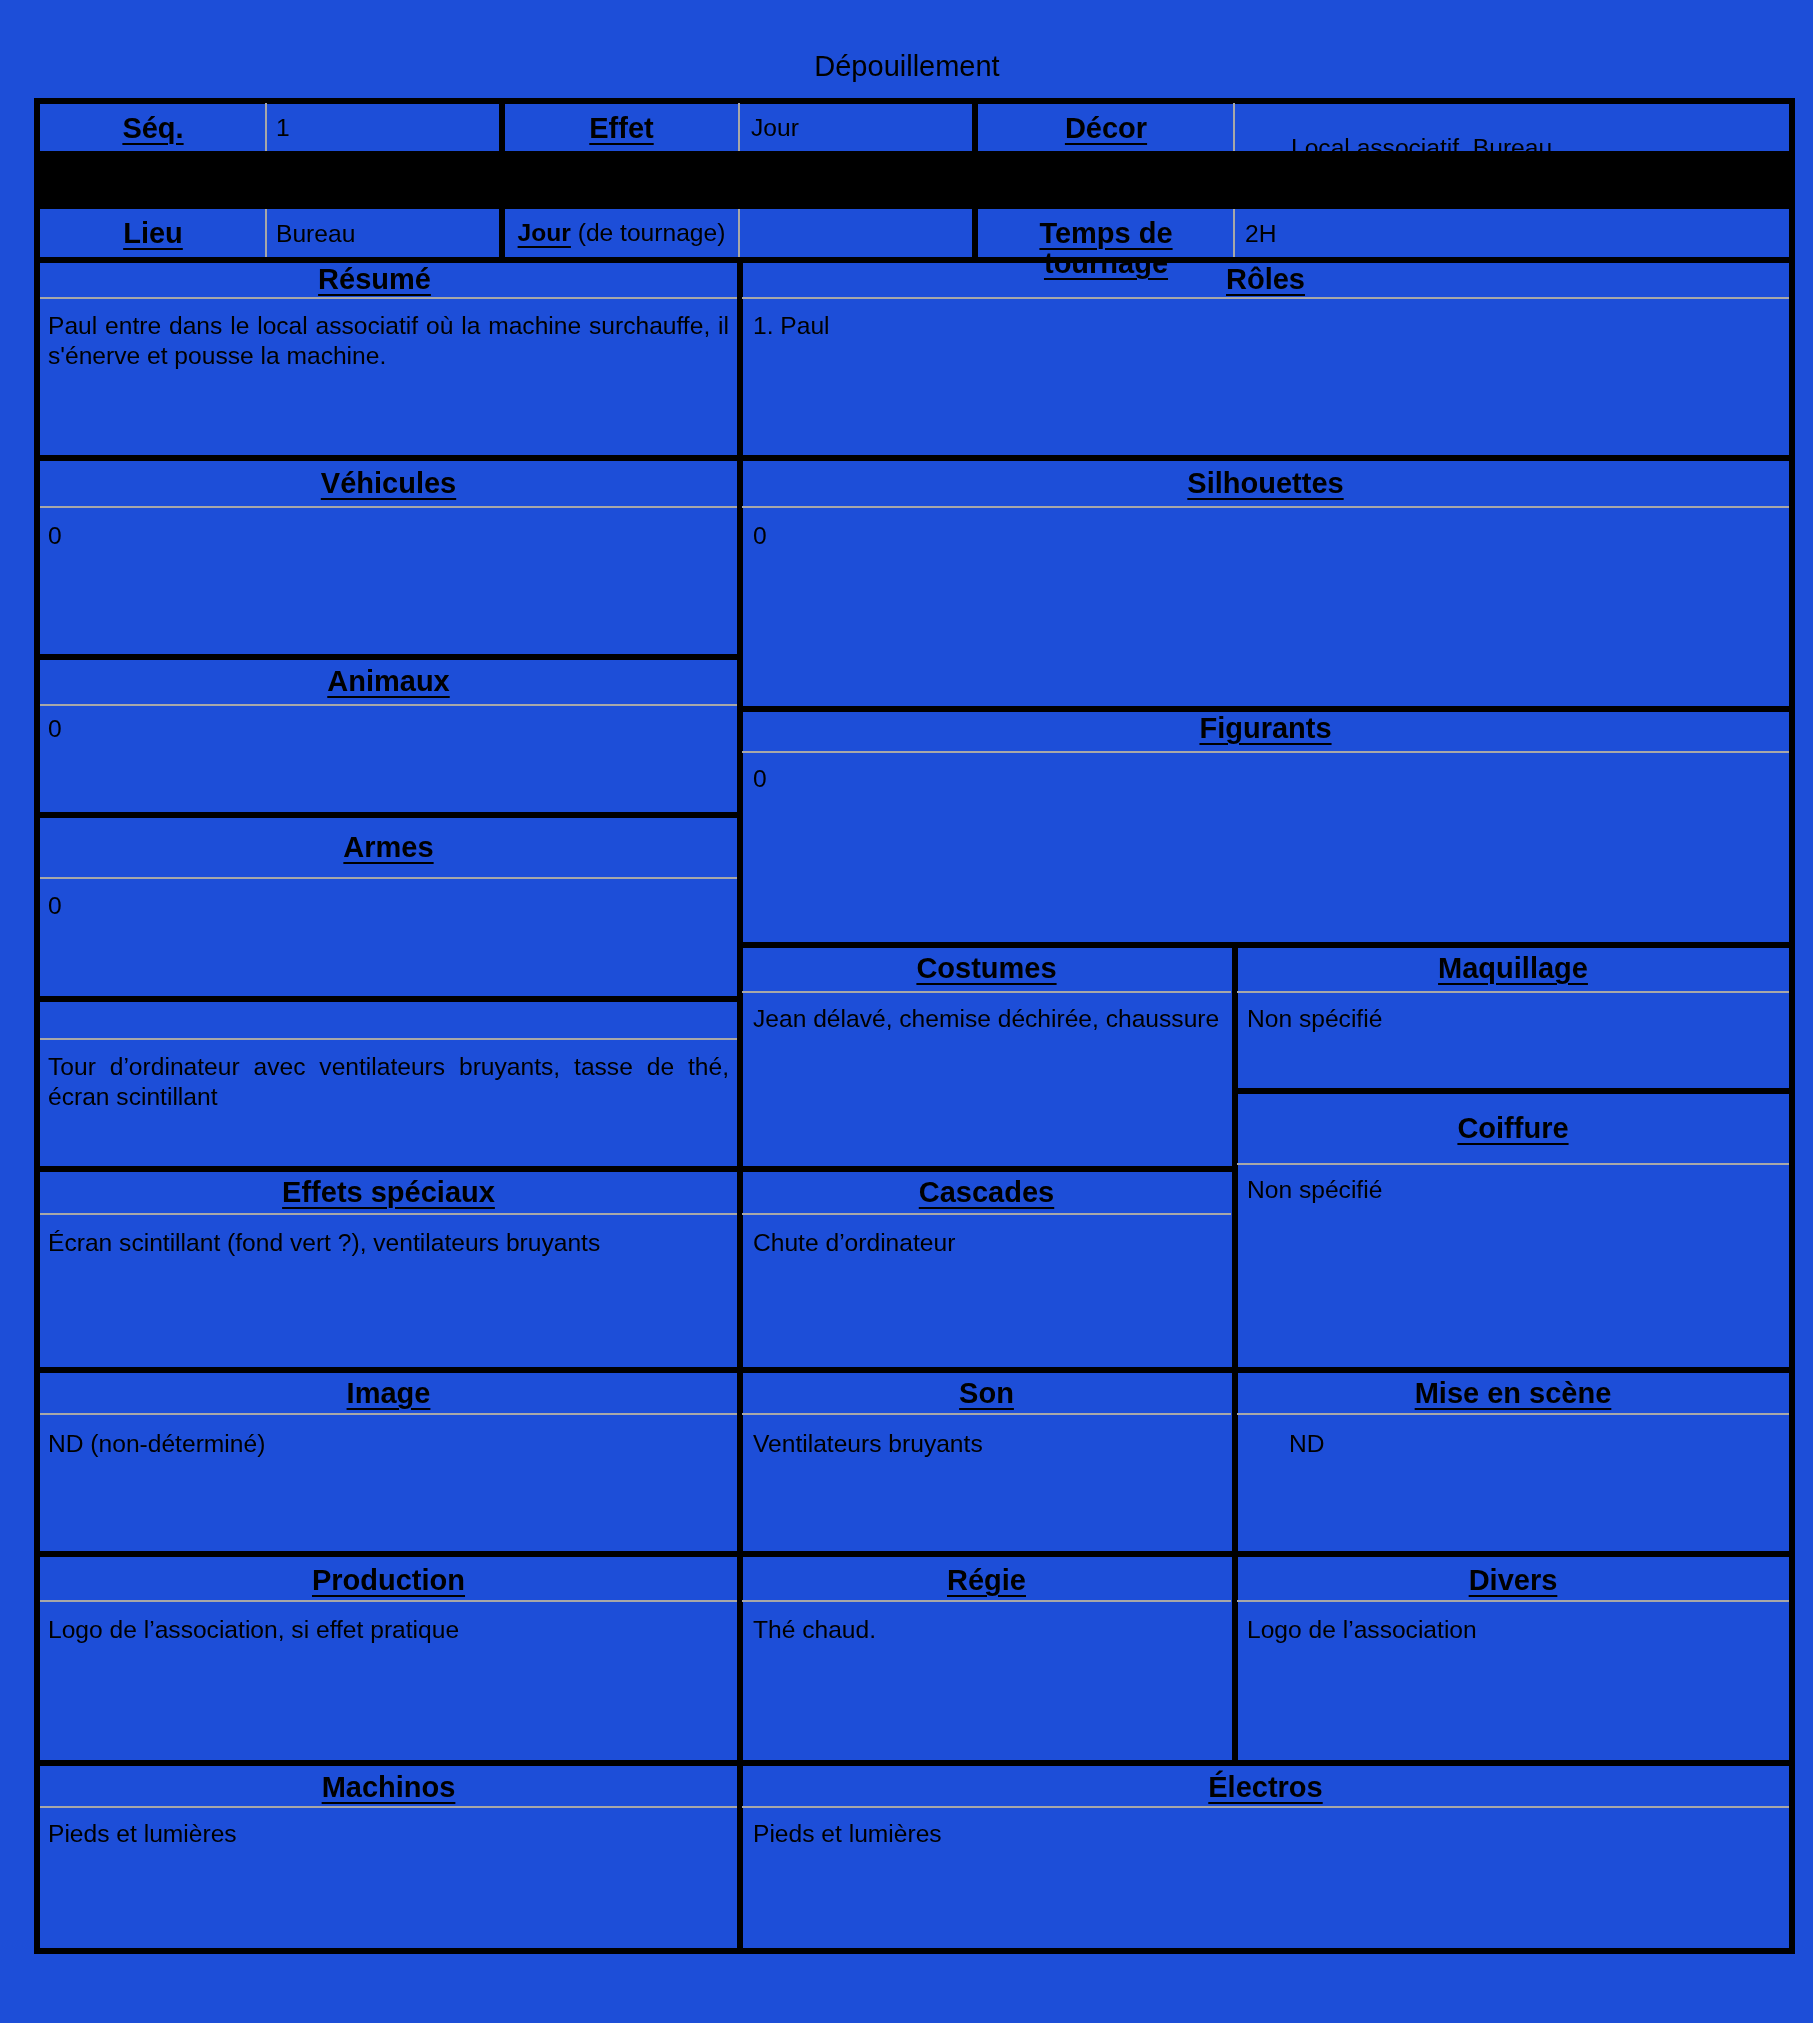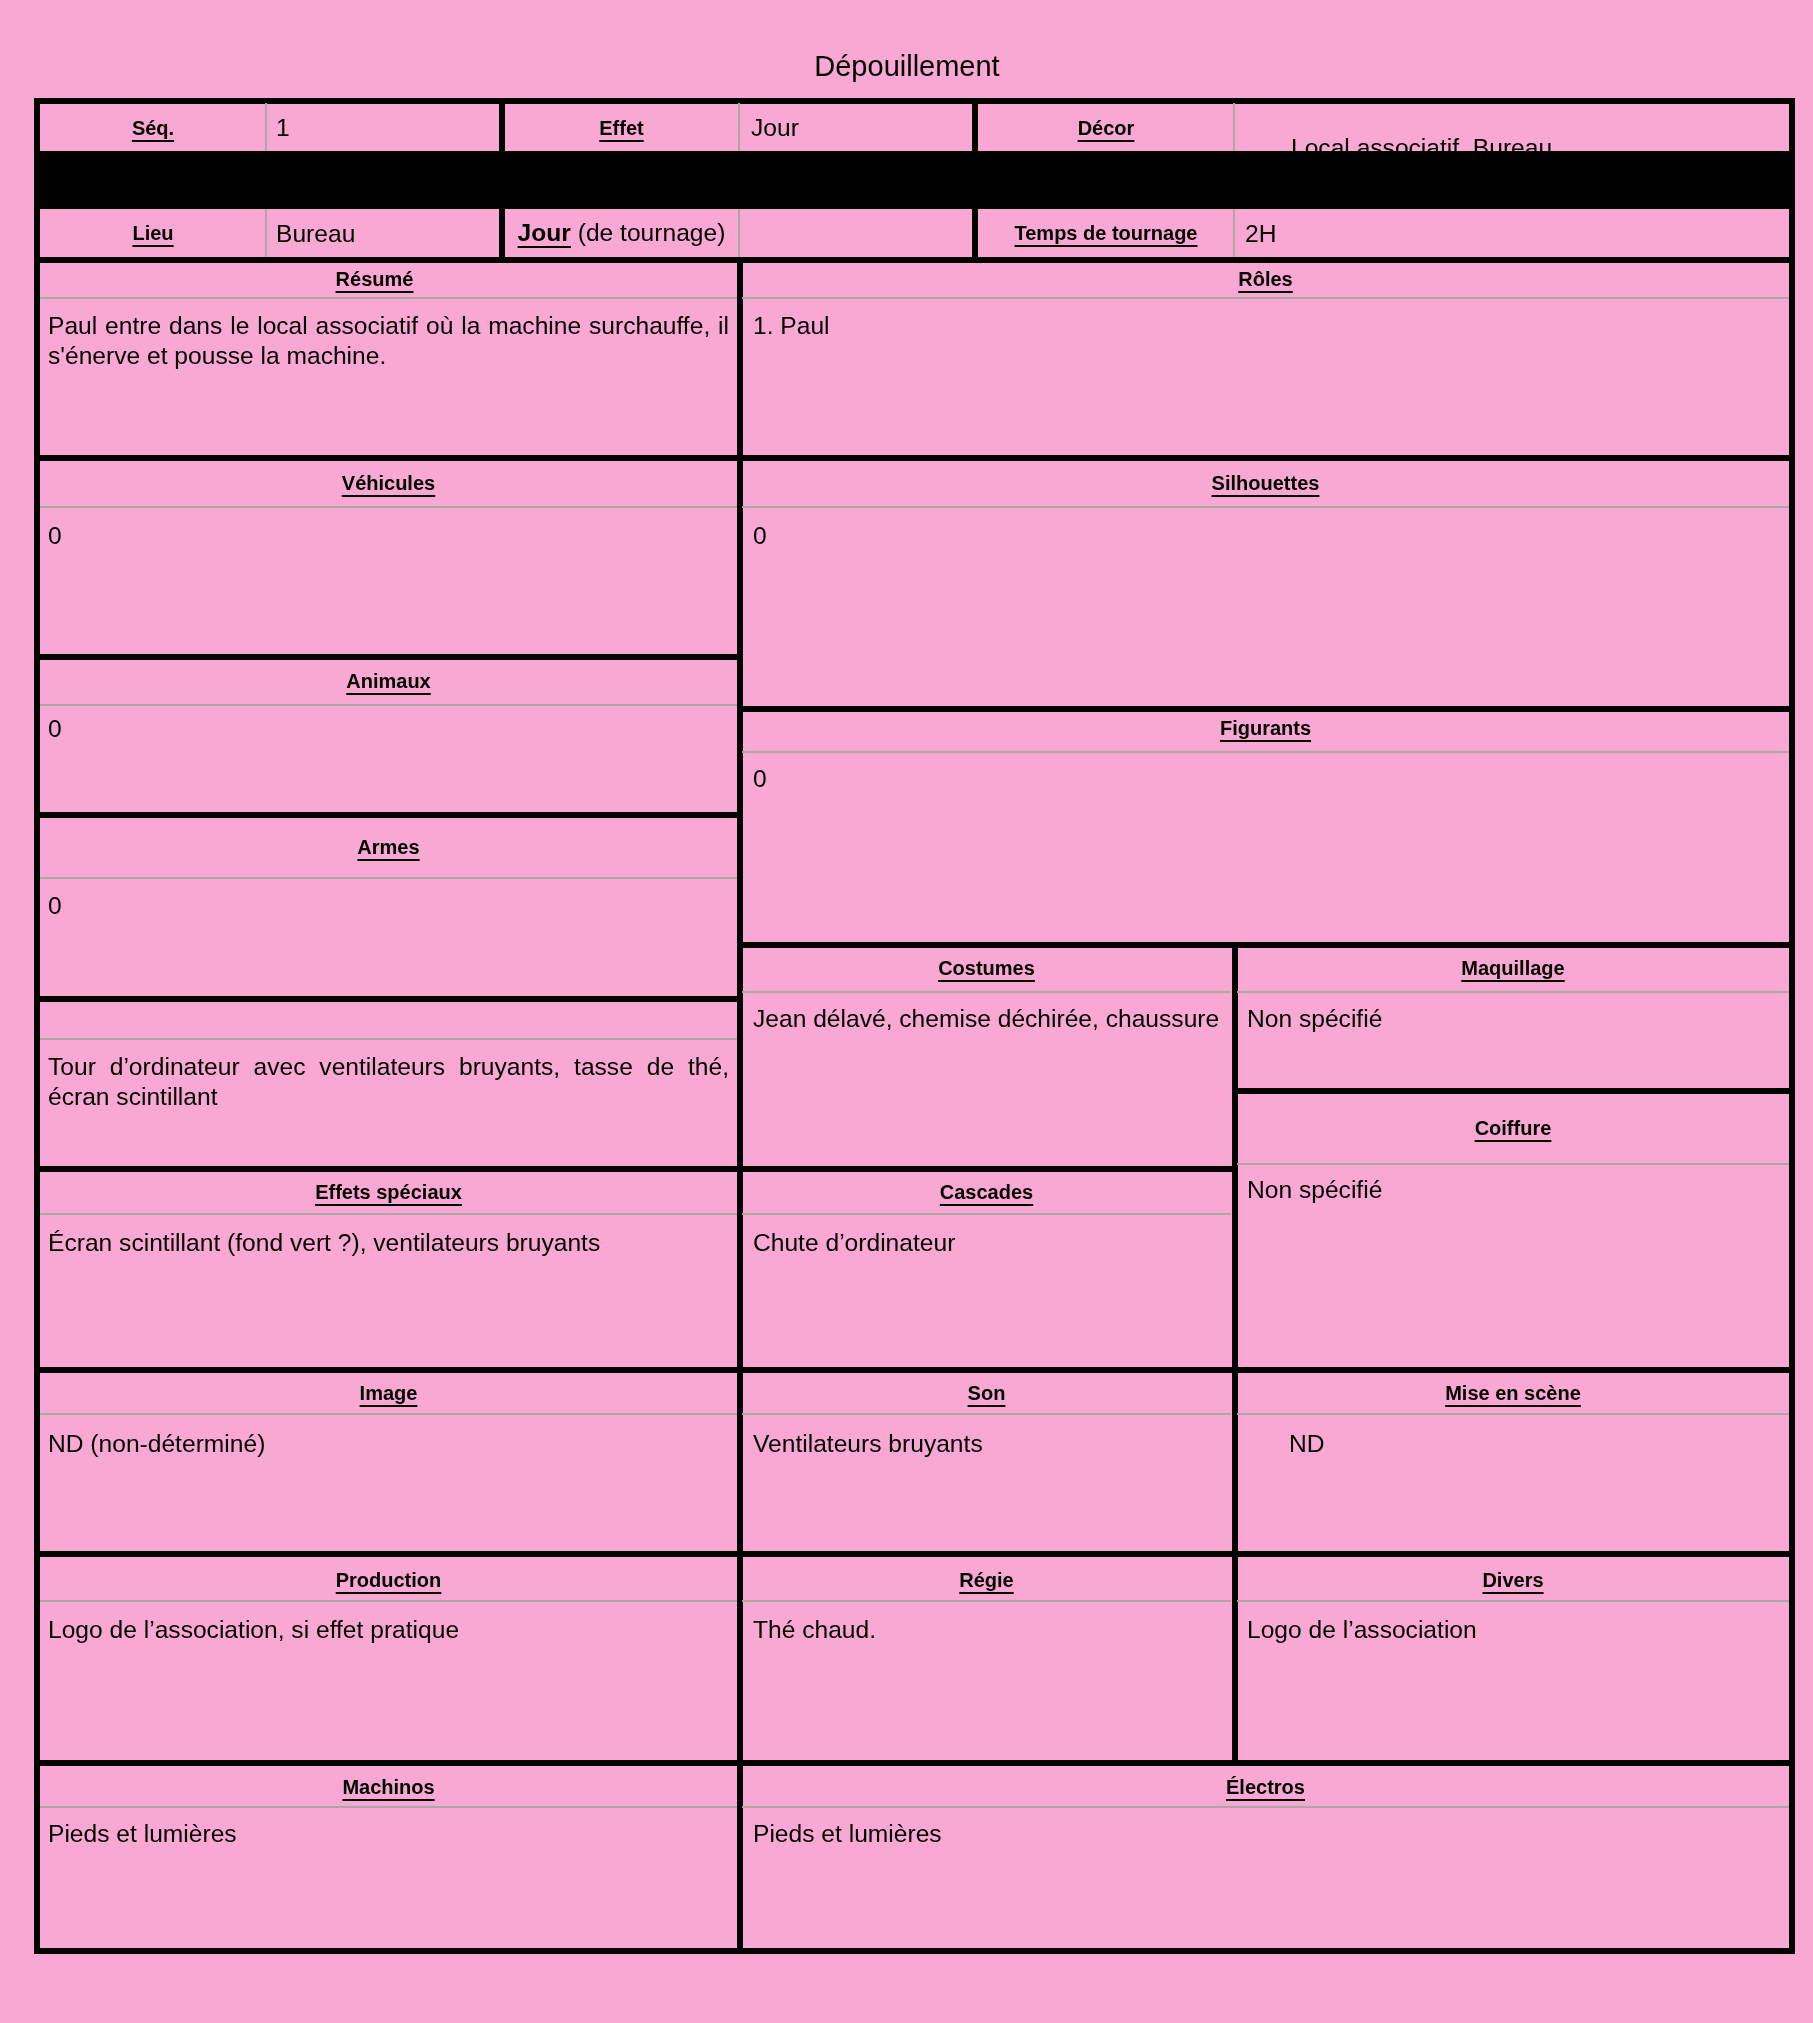--- a/index.html
+++ b/index.html
@@ -1,20 +1,20 @@
 <!DOCTYPE html>
 <html style="font-size:12.7px"><head>
 <meta charset="utf-8">
 <style>
   html,body{margin:0;padding:0;background:#ffffff;}
-  #canvas{position:relative;width:1814px;height:2023px;background:#f9a8d4;color:#000;overflow:hidden;
+  #canvas{position:relative;width:1814px;height:2023px;background:#1d4ed8;color:#000;overflow:hidden;
           font-family:"Liberation Sans",sans-serif;}
   .tk{position:absolute;background:#000000;}               
   .tn{position:absolute;background:#a8a8a8;height:2.4px;}    
-  .hdr{position:absolute;font-weight:bold;font-size:20px;line-height:30px;text-align:center;
+  .hdr{position:absolute;font-weight:bold;font-size:29px;line-height:30px;text-align:center;
        text-decoration:underline;text-decoration-thickness:2.4px;text-underline-offset:4.8px;}
   .val{position:absolute;font-size:24.6px;line-height:30px;white-space:normal;}
   .just{text-align:justify;}
   .bu{font-weight:bold;text-decoration:underline;text-decoration-thickness:2.4px;text-underline-offset:4.8px;}
   .title{position:absolute;left:0;top:49px;width:1814px;text-align:center;font-size:29px;line-height:35px;}
 </style>
 </head>
 <body>
 
 <div id="canvas">

